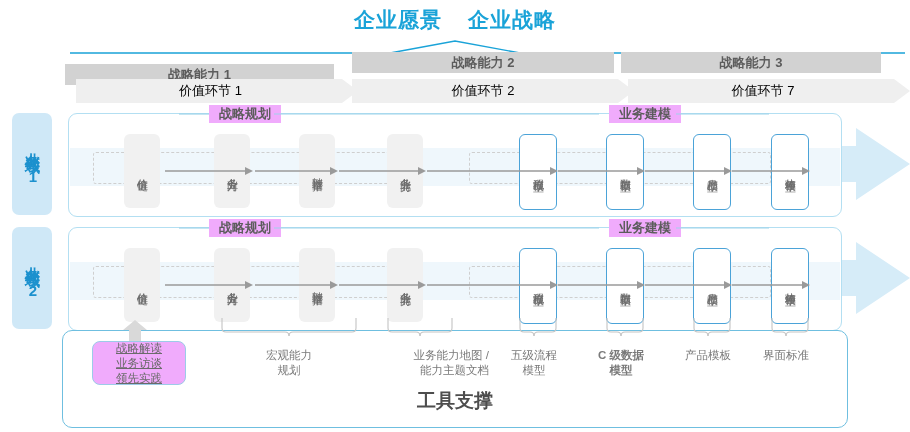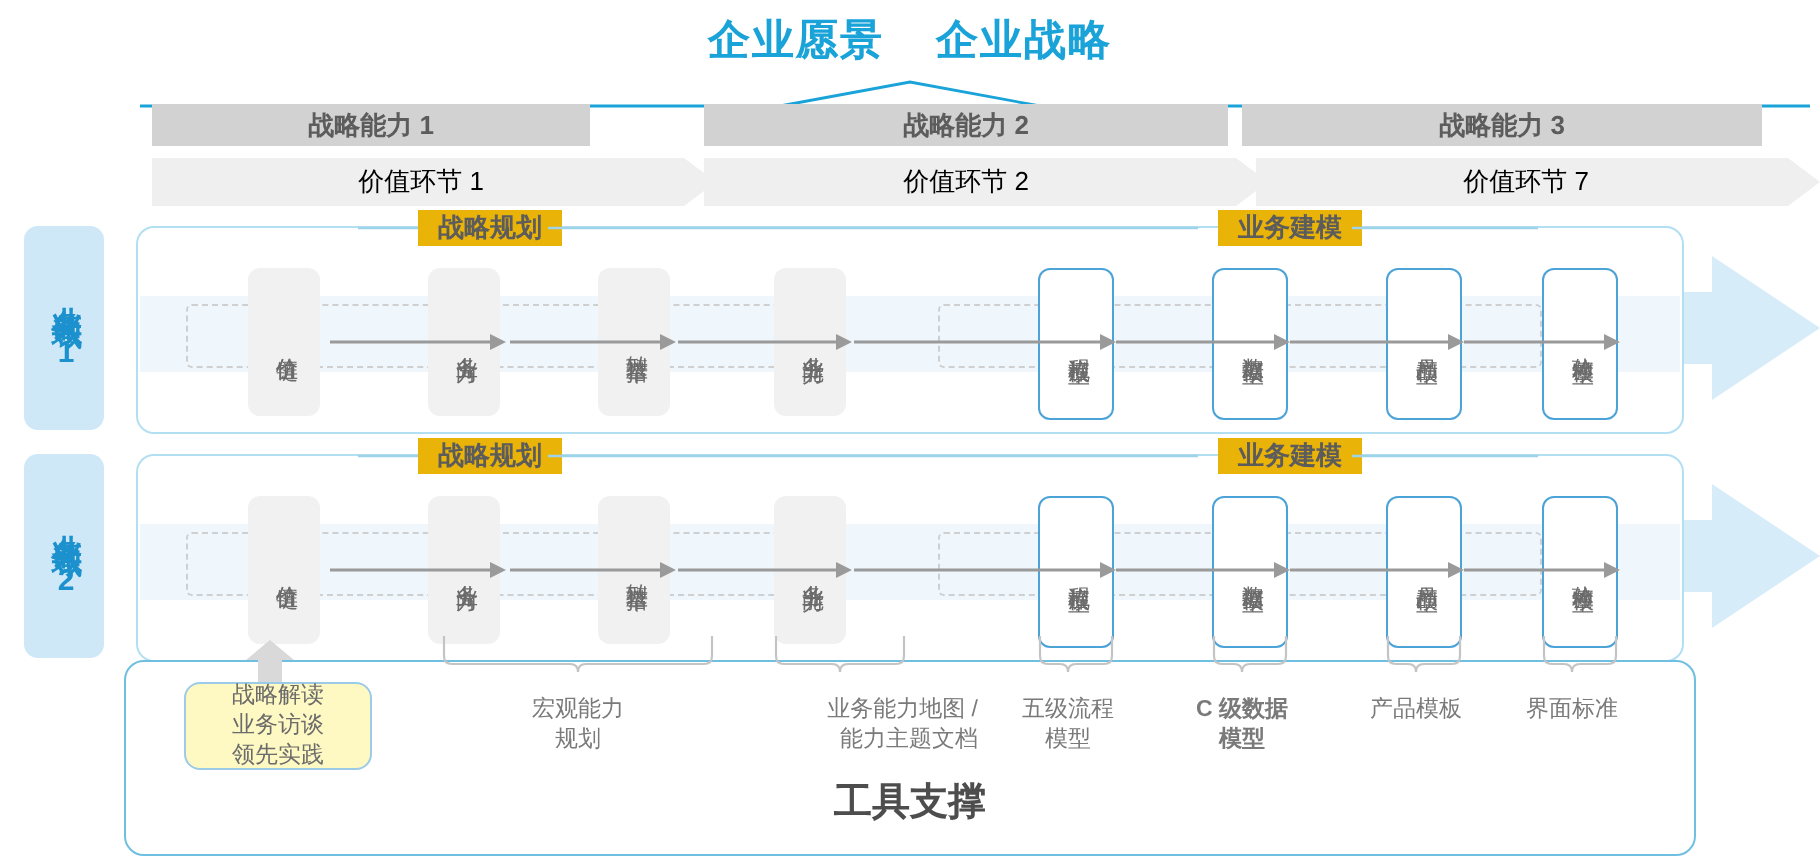--- a/index.html
+++ b/index.html
@@ -38,21 +38,21 @@
   }
 
   
   .row-box{
     left:68px;width:772px;border:1px solid #b3dff2;border-radius:9px;background:#fff;
   }
   .row-band{position:absolute;left:1px;top:34px;width:770px;height:38px;background:#eff7fc;}
   .row-dash{position:absolute;height:30px;border:1px dashed #cfcfcf;border-radius:3px;background:transparent;}
 
   
-  .sec-cap{position:absolute;top:-9px;height:18px;background:#eab308;padding:0 10px;
+  .sec-cap{position:absolute;top:-9px;height:18px;background:#f0abfc;padding:0 10px;
            font-size:13px;font-weight:bold;color:#5c5c5c;white-space:nowrap;line-height:18px;}
 
   
   .node{
     position:absolute;width:36px;height:74px;border-radius:6px;
     display:flex;align-items:center;justify-content:center;
   }
   .node .ntext{
     writing-mode:vertical-rl;text-orientation:upright;
     font-size:11px;color:#6b6b6b;letter-spacing:1px;line-height:13px;
@@ -63,42 +63,42 @@
   
   .big-arrow{position:absolute;}
 
   
   #connectors{left:0;top:318px;width:910px;height:44px;}
 
   
   .tool-label{position:absolute;text-align:center;font-size:11.5px;color:#7a7a7a;line-height:15px;white-space:nowrap;}
 
   .tool-box{
-    position:absolute;border:1px solid #9ccbe8;border-radius:8px;background:#fef9c3;
+    position:absolute;border:1px solid #9ccbe8;border-radius:8px;background:#f0abfc;
     display:flex;align-items:center;justify-content:center;
-    font-size:11.5px;color:#6b6b6b;line-height:15px;text-align:center;
+    font-size:11.5px;color:#6b6b6b;line-height:15px;text-align:center;text-decoration:underline;
   }
 
   
   #footer-box{left:62px;top:330px;width:784px;height:96px;border:1px solid #6fbfe0;border-radius:10px;}
   #footer-title{left:0;top:388px;width:910px;text-align:center;font-size:19px;font-weight:bold;color:#4d4d4d;}
 </style>
 </head>
 <body>
 
 <div class="abs" id="title-row">
   <span class="title-text">企业愿景</span>
   <span class="title-text">企业战略</span>
 </div>
 
 <svg class="abs" id="title-rule" viewBox="0 0 835 14">
   <path d="M0,13 L320,13 L385,1 L450,13 L835,13" fill="none" stroke="#1aa3d8" stroke-width="1.4"></path>
 </svg>
 
-<div class="abs cap-bar" style="left:76px;width:219px;">
+<div class="abs cap-bar" style="left:65px;width:269px;margin-top:12px;">
   <span>战略能力 1</span>
 </div>
 <div class="abs cap-bar" style="left:352px;width:262px;">
   <span>战略能力 2</span>
 </div>
 <div class="abs cap-bar" style="left:621px;width:260px;">
   <span>战略能力 3</span>
 </div>
 
 <svg class="abs" id="value-row" viewBox="0 0 840 24" preserveAspectRatio="none">

